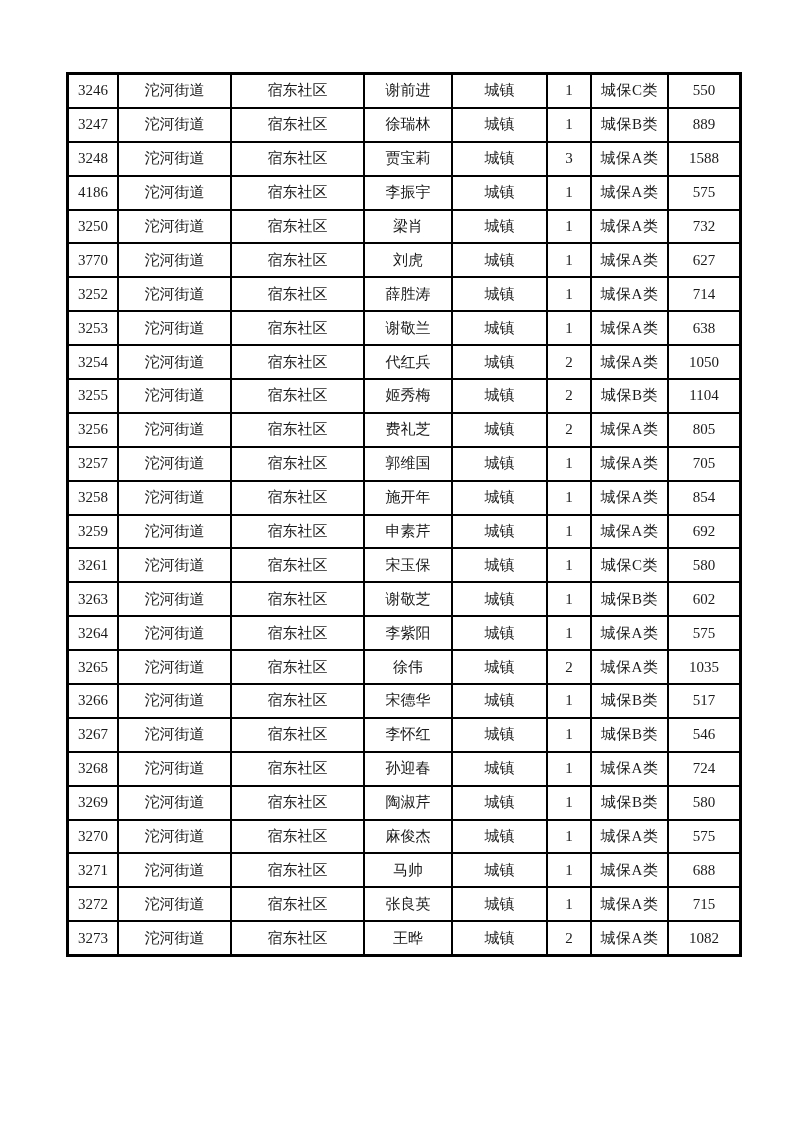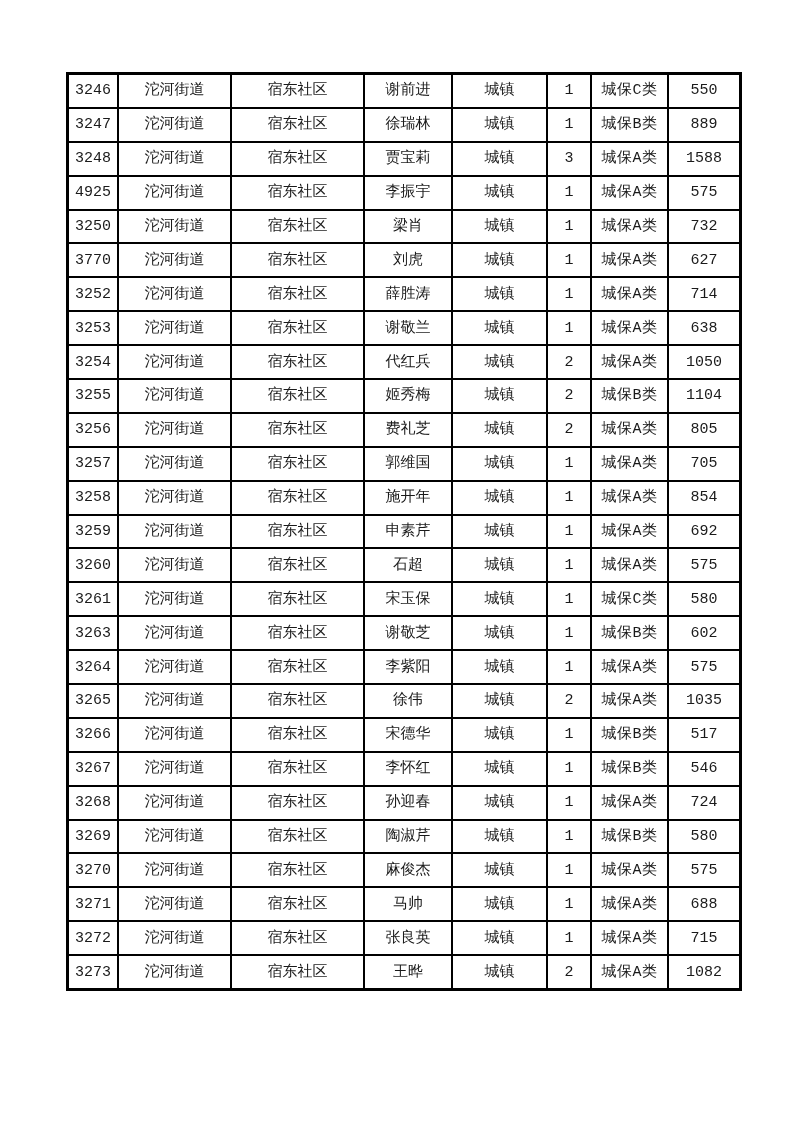--- a/index.html
+++ b/index.html
@@ -6,21 +6,21 @@
     margin: 0;
     padding: 0;
     background: #ffffff;
   }
   .page {
     position: relative;
     width: 793px;
     height: 1054px;
     background: #ffffff;
     overflow: hidden;
-    font-family: Liberation Mono, monospace;
+    font-family: Liberation Serif, serif;
     color: #1a1a1a;
   }
   table.roster {
     position: absolute;
     left: 66px;
     top: 72px;
     border-collapse: collapse;
     table-layout: fixed;
     border: 3px solid #000000;
   }
@@ -74,21 +74,21 @@
           <td class="c-serial">3248</td>
           <td class="c-street">沱河街道</td>
           <td class="c-community">宿东社区</td>
           <td class="c-name">贾宝莉</td>
           <td class="c-restype">城镇</td>
           <td class="c-count">3</td>
           <td class="c-category">城保A类</td>
           <td class="c-amount">1588</td>
         </tr>
         <tr>
-          <td class="c-serial">4925</td>
+          <td class="c-serial">4186</td>
           <td class="c-street">沱河街道</td>
           <td class="c-community">宿东社区</td>
           <td class="c-name">李振宇</td>
           <td class="c-restype">城镇</td>
           <td class="c-count">1</td>
           <td class="c-category">城保A类</td>
           <td class="c-amount">575</td>
         </tr>
         <tr>
           <td class="c-serial">3250</td>
@@ -182,30 +182,20 @@
         </tr>
         <tr>
           <td class="c-serial">3259</td>
           <td class="c-street">沱河街道</td>
           <td class="c-community">宿东社区</td>
           <td class="c-name">申素芹</td>
           <td class="c-restype">城镇</td>
           <td class="c-count">1</td>
           <td class="c-category">城保A类</td>
           <td class="c-amount">692</td>
-        </tr>
-        <tr>
-          <td class="c-serial">3260</td>
-          <td class="c-street">沱河街道</td>
-          <td class="c-community">宿东社区</td>
-          <td class="c-name">石超</td>
-          <td class="c-restype">城镇</td>
-          <td class="c-count">1</td>
-          <td class="c-category">城保A类</td>
-          <td class="c-amount">575</td>
         </tr>
         <tr>
           <td class="c-serial">3261</td>
           <td class="c-street">沱河街道</td>
           <td class="c-community">宿东社区</td>
           <td class="c-name">宋玉保</td>
           <td class="c-restype">城镇</td>
           <td class="c-count">1</td>
           <td class="c-category">城保C类</td>
           <td class="c-amount">580</td>

